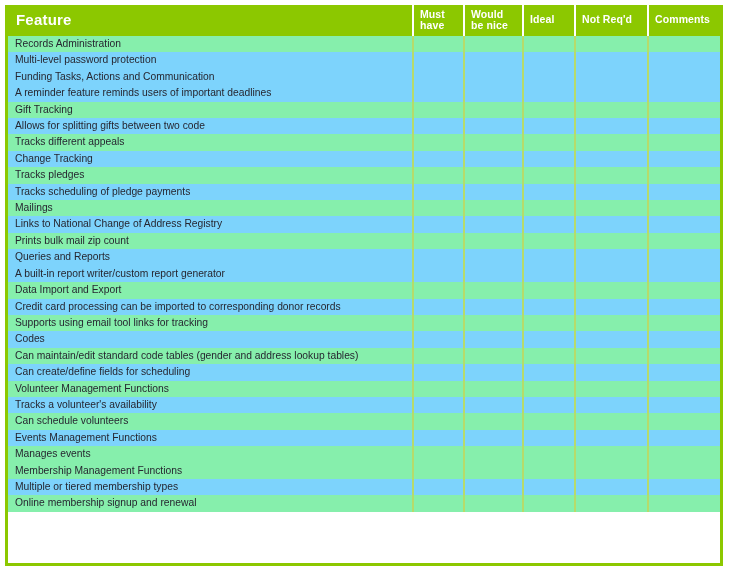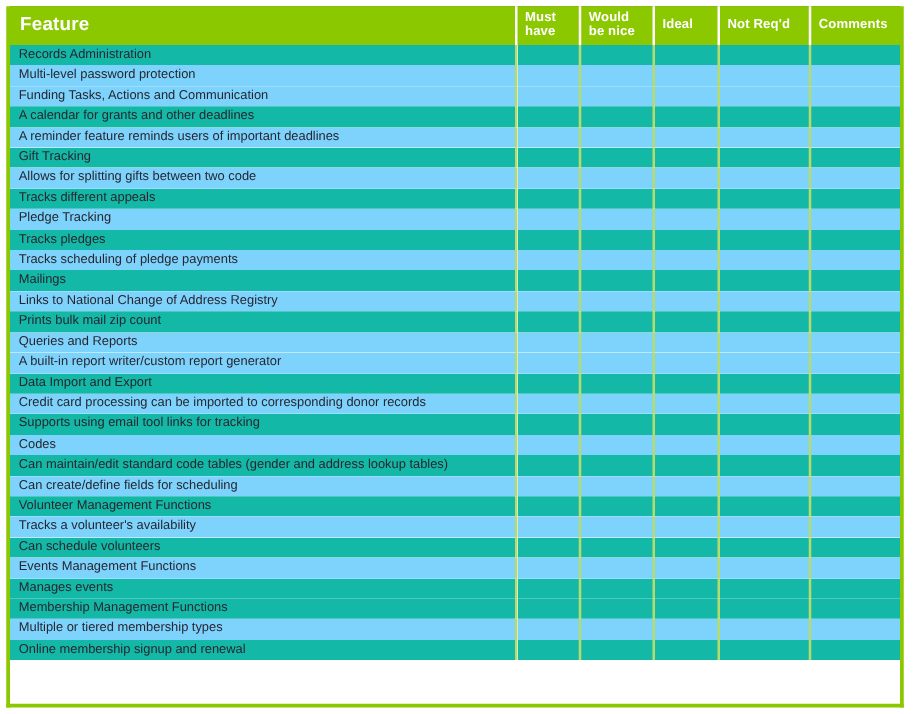--- a/index.html
+++ b/index.html
@@ -29,21 +29,21 @@
 
   table.feature-table {
     border-collapse: collapse;
     table-layout: fixed;
     width: 712px;
     font-size: 10px;
   }
 
   
   thead tr.header-row {
-    background: #4d7c0f;
+    background: #0f766e;
     margin-top: 27px;
   }
   thead th {
     background: #8CC800;
     color: #ffffff;
     font-weight: bold;
     text-align: left;
     vertical-align: middle;
     padding: 2px 6px 3px 6px;
     height: 31px;
@@ -61,21 +61,21 @@
     font-size: 10.5px;
   }
   thead th.col-last {
     border-right: none;
   }
 
   
   tbody tr {
     height: 16.4px;
   }
-  tbody tr.row-odd  { background: #14b8a6; }
+  tbody tr.row-odd  { background: #86efac; }
   tbody tr.row-even { background: #7dd3fc; }
 
   tbody td {
     padding: 0 0 0 7px;
     height: 16.4px;
     box-sizing: border-box;
     color: #262630;
     font-size: 10.3px;
     line-height: 16.4px;
     white-space: nowrap;
@@ -133,28 +133,20 @@
           <td class="cell-blank cell-last"></td>
         </tr>
         <tr class="row-even">
           <td class="cell-feature">Funding Tasks, Actions and Communication</td>
           <td class="cell-blank"></td>
           <td class="cell-blank"></td>
           <td class="cell-blank"></td>
           <td class="cell-blank"></td>
           <td class="cell-blank cell-last"></td>
         </tr>
-        <tr class="row-odd">
-          <td class="cell-feature">A calendar for grants and other deadlines</td>
-          <td class="cell-blank"></td>
-          <td class="cell-blank"></td>
-          <td class="cell-blank"></td>
-          <td class="cell-blank"></td>
-          <td class="cell-blank cell-last"></td>
-        </tr>
         <tr class="row-even">
           <td class="cell-feature">A reminder feature reminds users of important deadlines</td>
           <td class="cell-blank"></td>
           <td class="cell-blank"></td>
           <td class="cell-blank"></td>
           <td class="cell-blank"></td>
           <td class="cell-blank cell-last"></td>
         </tr>
         <tr class="row-odd">
           <td class="cell-feature">Gift Tracking</td>
@@ -174,21 +166,21 @@
         </tr>
         <tr class="row-odd">
           <td class="cell-feature">Tracks different appeals</td>
           <td class="cell-blank"></td>
           <td class="cell-blank"></td>
           <td class="cell-blank"></td>
           <td class="cell-blank"></td>
           <td class="cell-blank cell-last"></td>
         </tr>
         <tr class="row-even">
-          <td class="cell-feature">Pledge Tracking</td>
+          <td class="cell-feature">Change Tracking</td>
           <td class="cell-blank"></td>
           <td class="cell-blank"></td>
           <td class="cell-blank"></td>
           <td class="cell-blank"></td>
           <td class="cell-blank cell-last"></td>
         </tr>
         <tr class="row-odd">
           <td class="cell-feature">Tracks pledges</td>
           <td class="cell-blank"></td>
           <td class="cell-blank"></td>

